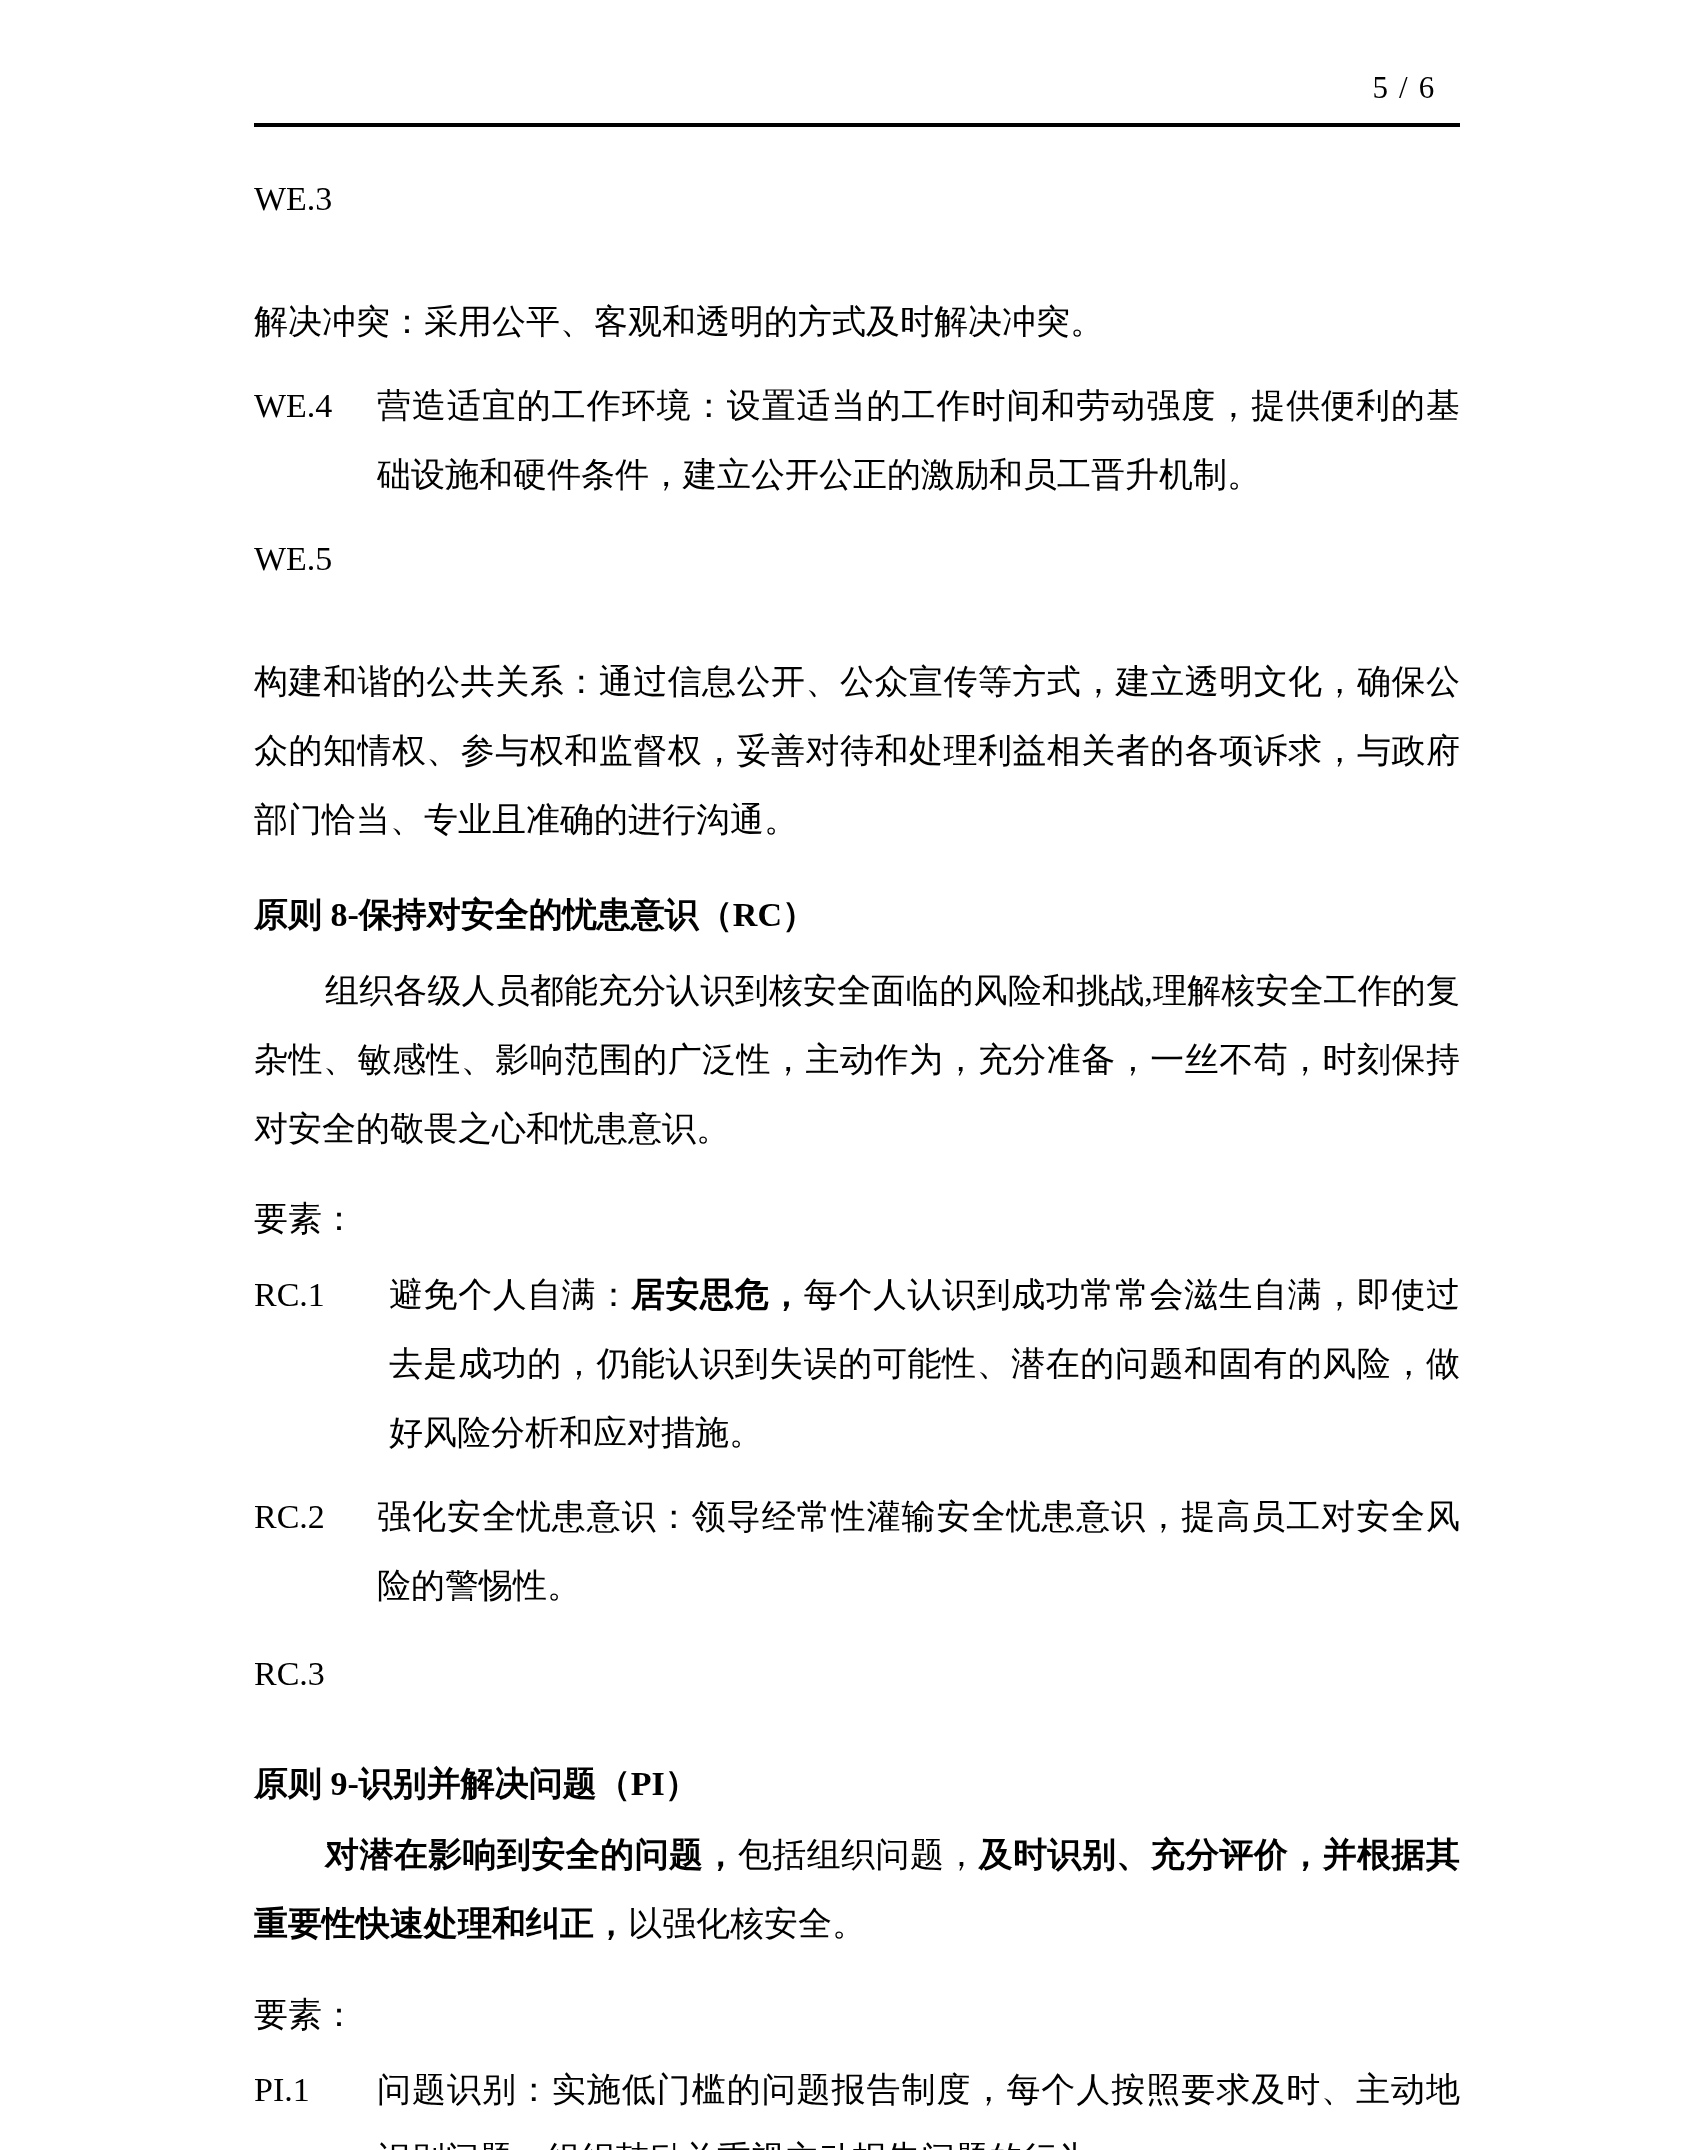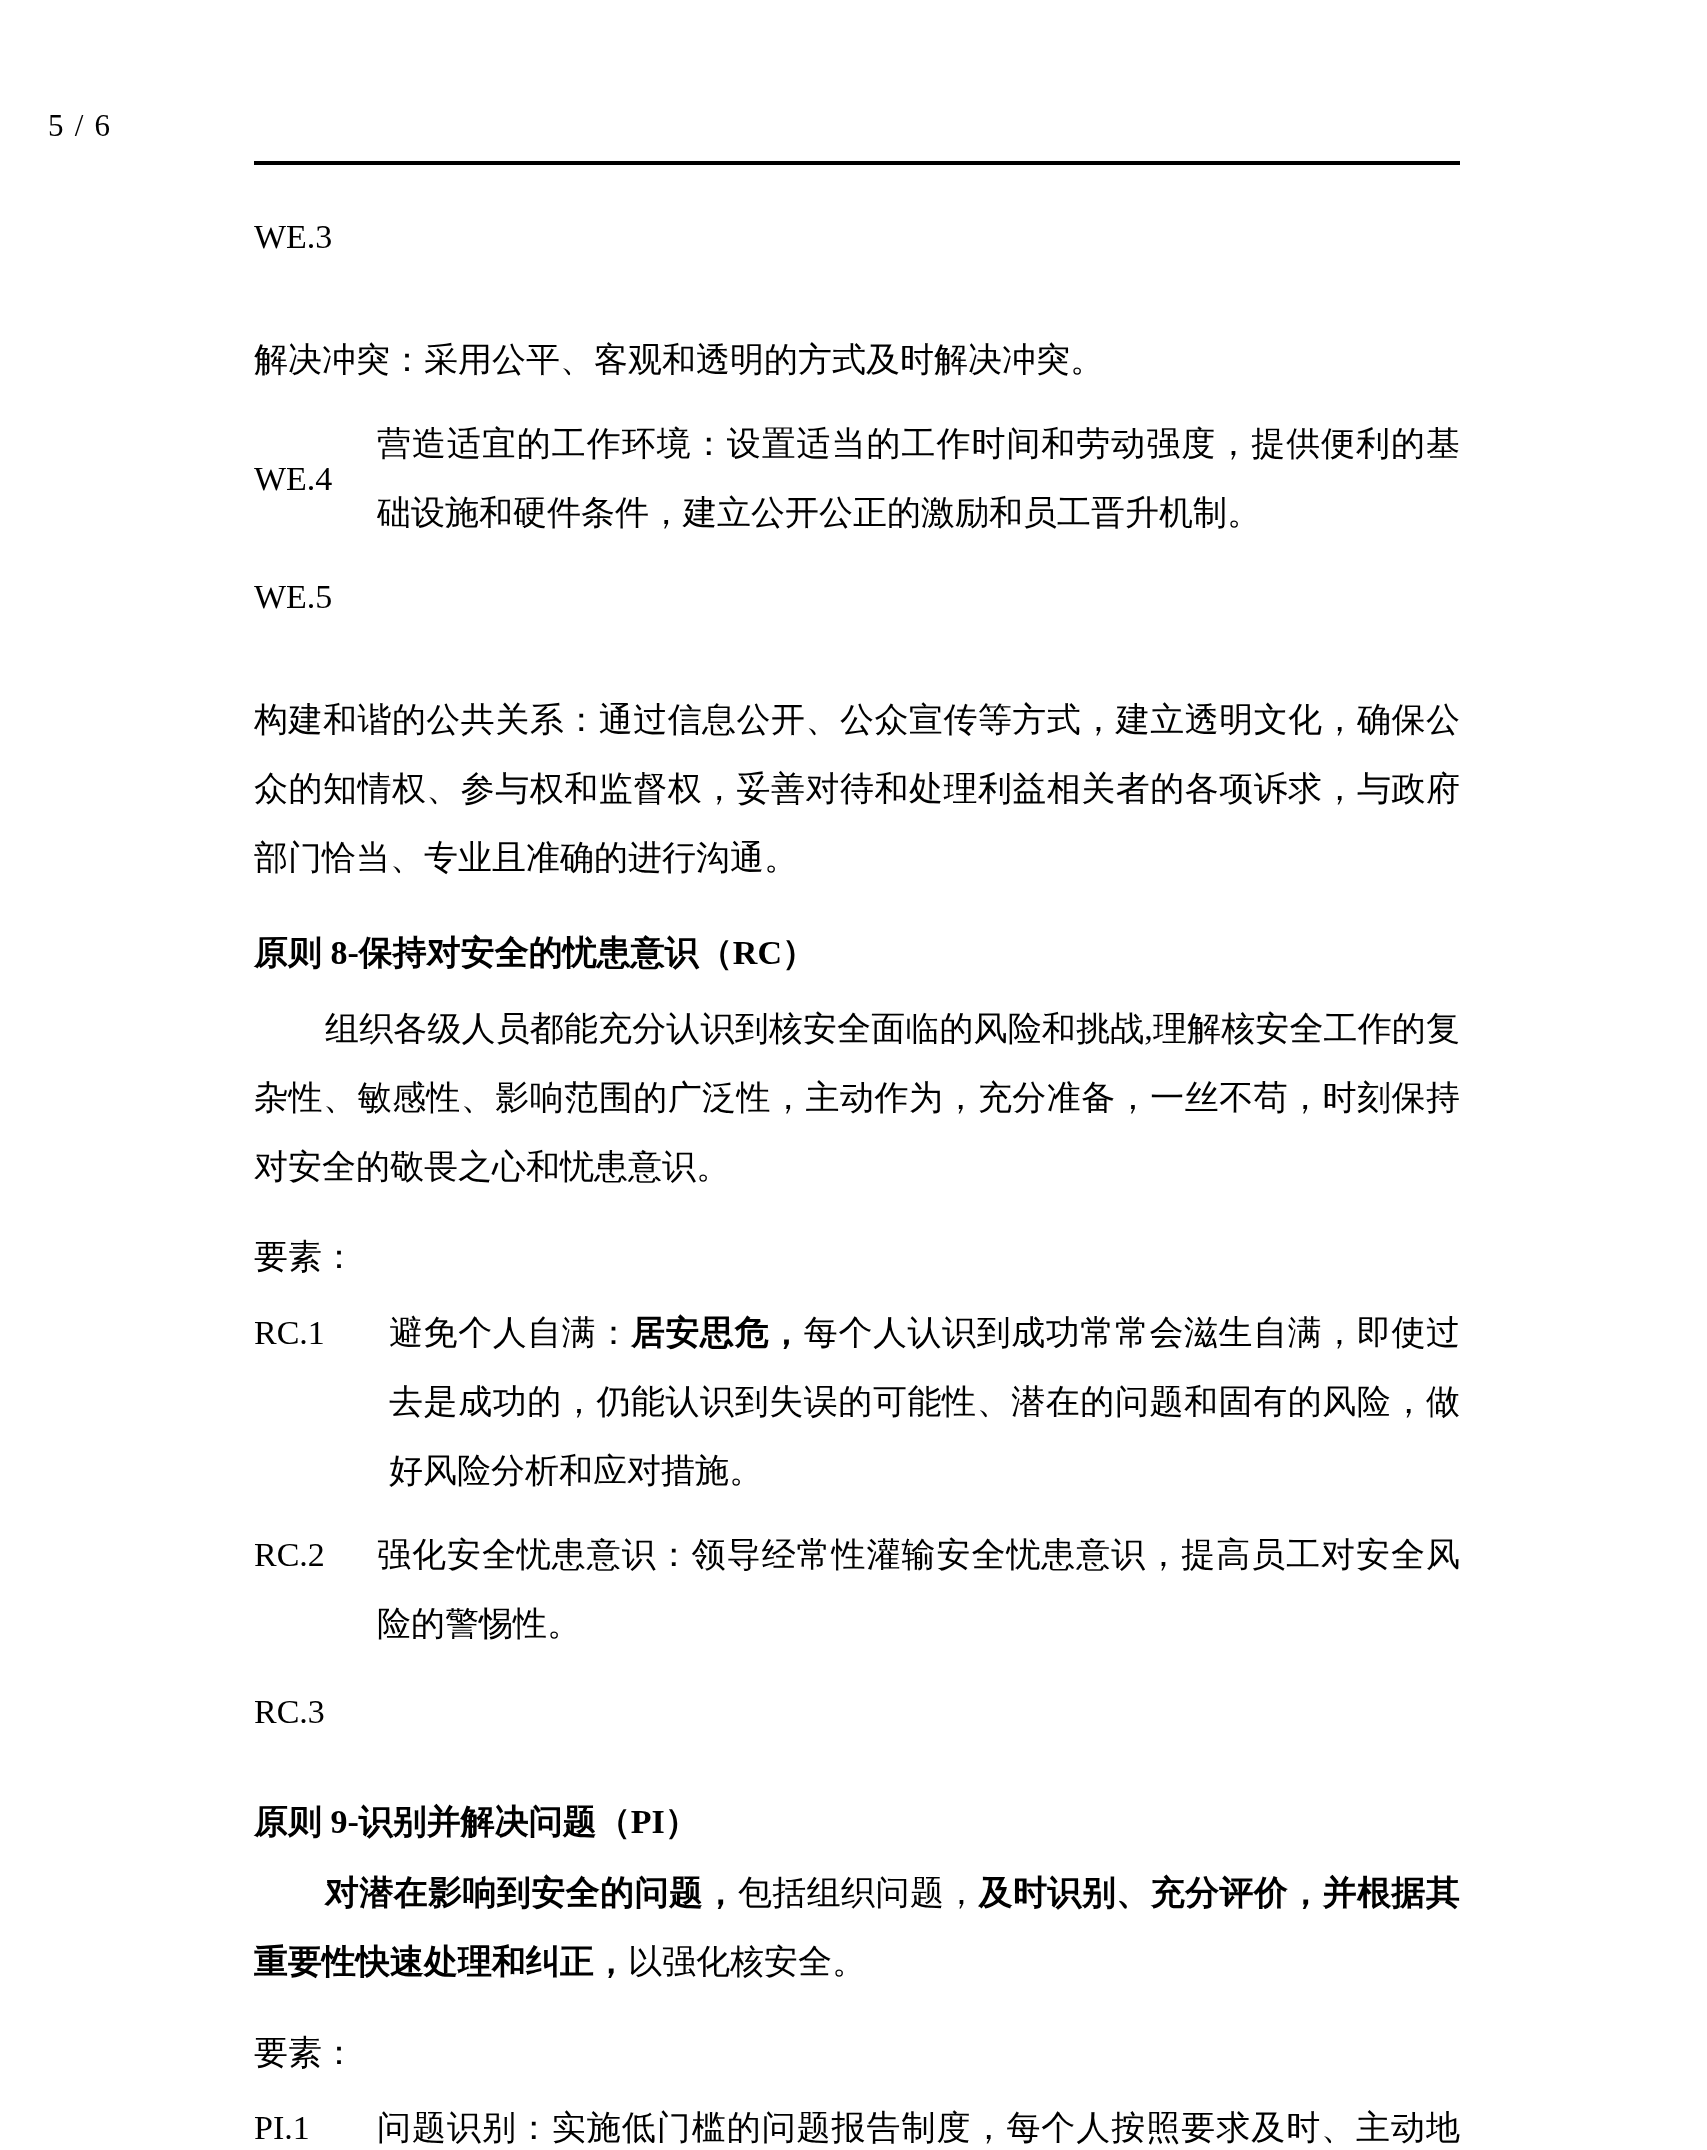--- a/index.html
+++ b/index.html
@@ -11,22 +11,22 @@
     position: relative;
     width: 1707px;
     height: 2414px;
     background: #ffffff;
     color: #000000;
     font-family: "Liberation Serif", "DejaVu Serif", serif;
     box-sizing: border-box;
     overflow: hidden;
   }
   .header {
-    text-align: left;
-    padding: 110px 271px 12px 0;
+    text-align: right;
+    padding: 72px 271px 12px 0;
     line-height: 31px;
     margin-left: 48px;
   }
   .pagenum {
     font-size: 31px;
     letter-spacing: 1.7px;
   }
   .rule {
     height: 4.3px;
     background: #000000;
@@ -59,21 +59,21 @@
   }
   .elabel {
     text-align: left;
   }
   .b {
     font-weight: bold;
     margin-top: 24px;
   }
   
   .mt-we3 { margin-top: 37px; flex-direction: column; }
-  .mt-we4 { margin-top: 15px; align-items: center; }
+  .mt-we4 { margin-top: 15px; }
   .mt-we5 { margin-top: 15px; flex-direction: column; }
   .mt-h8  { margin-top: 26px; }
   .mt-p8  { margin-top: 6.5px; }
   .mt-el8 { margin-top: 21.5px; }
   .mt-rc1 { margin-top: 6.5px; gap: 12px; }
   .mt-rc2 { margin-top: 15px; }
   .mt-rc3 { margin-top: 19.4px; }
   .mt-rc4 { margin-top: 19.4px; }
   .mt-h9  { margin-top: 41px; }
   .mt-p9  { margin-top: 2.2px;  }

